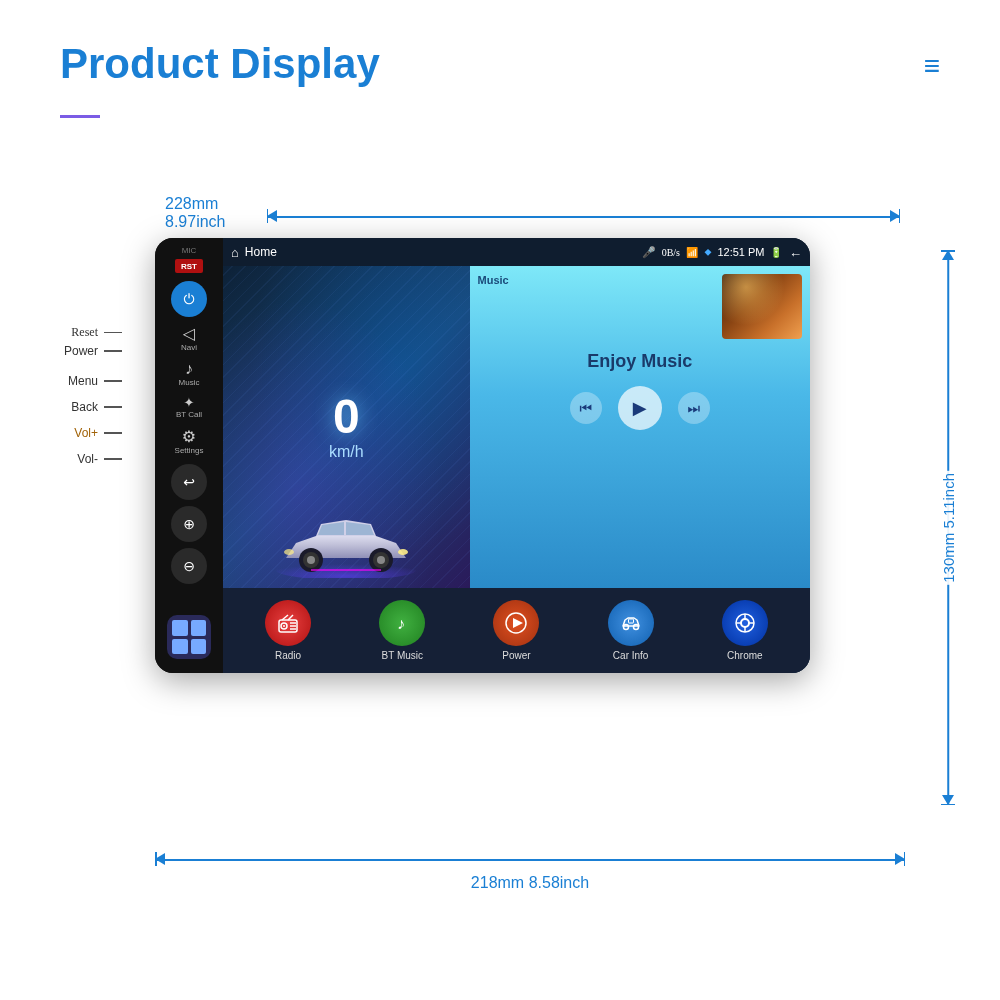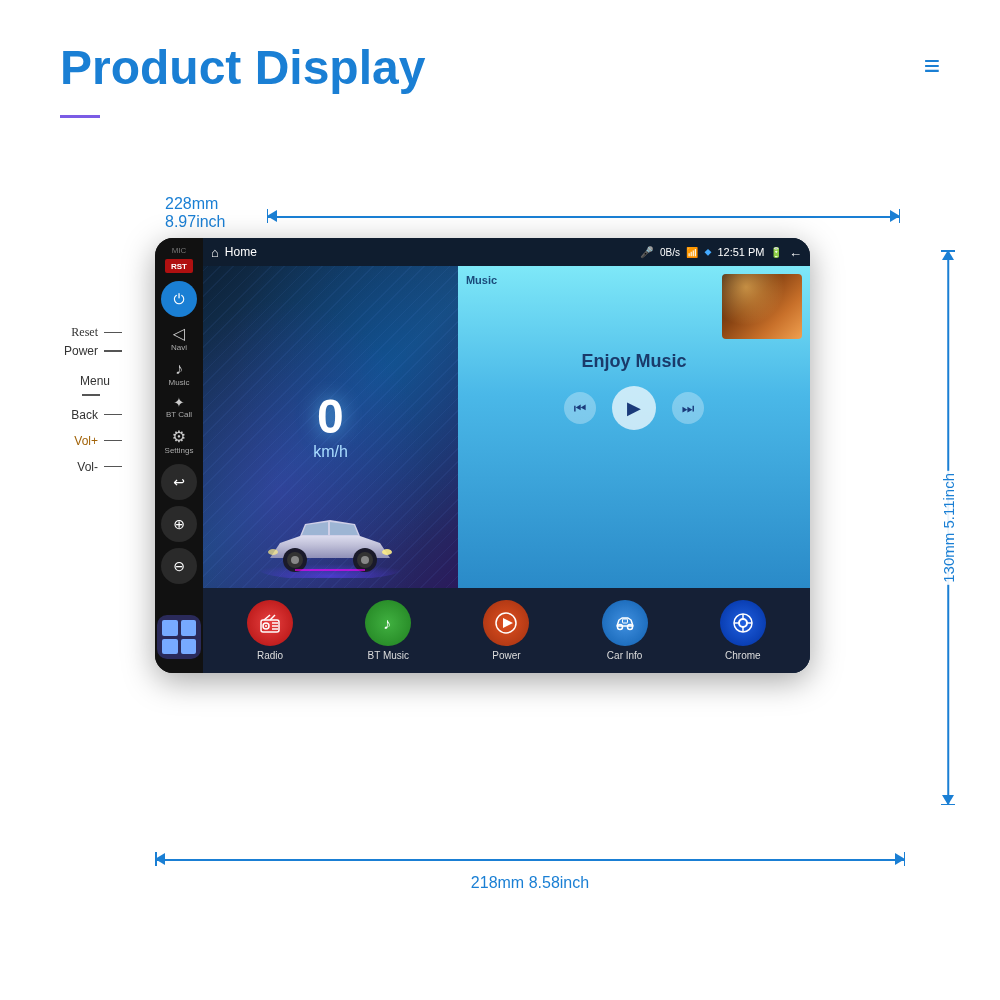--- a/index.html
+++ b/index.html
@@ -10,21 +10,21 @@
       height: 1000px;
       overflow: hidden;
       position: relative;
     }
 
     
     .page-title {
       position: absolute;
       top: 40px;
       left: 60px;
-      font-size: 48px;
+      font-size: 42px;
       font-weight: 900;
       color: #1a7fd4;
     }
     .menu-icon {
       position: absolute;
       top: 52px;
       right: 60px;
       font-size: 28px;
       color: #1a7fd4;
       line-height: 1;
@@ -51,21 +51,21 @@
       background: #1a1a1a;
       border-radius: 18px;
       position: relative;
       box-shadow: 0 8px 32px rgba(0,0,0,0.35);
       display: flex;
       overflow: hidden;
     }
 
     
     .device-sidebar {
-      width: 48px;
+      width: 68px;
       background: #111;
       display: flex;
       flex-direction: column;
       align-items: center;
       padding: 8px 0;
       gap: 2px;
       flex-shrink: 0;
     }
     .sidebar-btn {
       width: 36px;
@@ -312,21 +312,21 @@
 
 <div style="position:absolute;left:60px;top:325px;display:flex;flex-direction:column;gap:0;">
   <div class="side-label-item" style="margin-bottom:4px;font-family:Liberation Serif, serif;">
     <span style="font-size:12px;color:#333;text-align:right;min-width:38px;">Reset</span>
     <div style="width:18px;height:1.5px;background:#555;"></div>
   </div>
   <div class="side-label-item" style="margin-bottom:16px;">
     <span style="font-size:12px;color:#333;text-align:right;min-width:38px;">Power</span>
     <div style="width:18px;height:1.5px;background:#555;"></div>
   </div>
-  <div class="side-label-item" style="margin-bottom:12px;flex-direction:column;">
+  <div class="side-label-item" style="margin-bottom:12px;">
     <span style="font-size:12px;color:#333;text-align:right;min-width:38px;">Menu</span>
     <div style="width:18px;height:1.5px;background:#555;"></div>
   </div>
   <div class="side-label-item" style="margin-bottom:12px;">
     <span style="font-size:12px;color:#333;text-align:right;min-width:38px;">Back</span>
     <div style="width:18px;height:1.5px;background:#555;"></div>
   </div>
   <div class="side-label-item" style="margin-bottom:12px;">
     <span style="font-size:12px;color:#a16207;text-align:right;min-width:38px;">Vol+</span>
     <div style="width:18px;height:1.5px;background:#555;"></div>
@@ -383,21 +383,21 @@
       <div class="grid-dot"></div>
     </div>
   </div>
 
   <div class="device-screen">
 
     <div class="status-bar">
       <span style="font-size:13px;color:#fff;">⌂</span>
       <span style="font-size:12px;color:#fff;flex:1;">Home</span>
       <span style="font-size:11px;color:#fff;">🎤</span>
-      <span style="font-size:10px;color:#fff;">0B/s</span>
+      <span style="font-size:10px;color:#fff;font-family:Liberation Serif, serif;">0B/s</span>
       <span style="font-size:10px;">📶</span>
       <span style="font-size:10px;color:#4af;">⬥</span>
       <span style="font-size:11px;color:#fff;">12:51 PM</span>
       <span style="font-size:10px;">🔋</span>
       <span style="font-size:13px;color:#fff;">←</span>
     </div>
 
     <div class="screen-content">
 
       <div class="left-panel">

